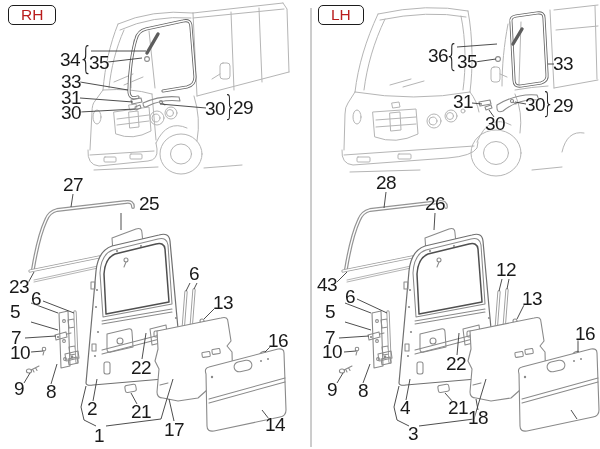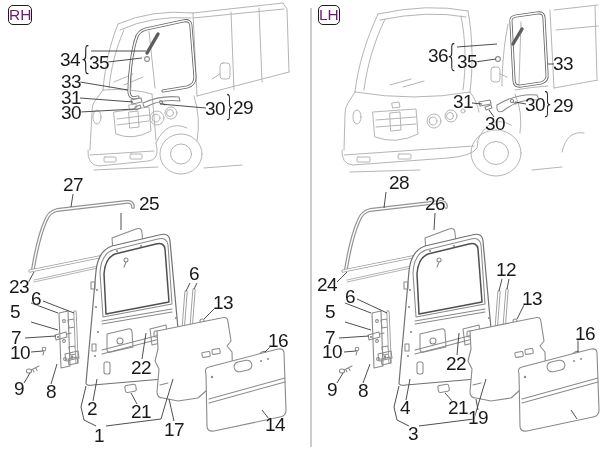--- a/index.html
+++ b/index.html
@@ -1,20 +1,20 @@
 <!DOCTYPE html>
 <html><head>
 <meta charset="utf-8">
 <style>
   html,body{margin:0;padding:0;background:#fff;}
   .stage{position:relative;width:600px;height:449px;background:#fff;overflow:hidden;
          font-family:"Liberation Sans","DejaVu Sans",sans-serif;}
   .stage svg{position:absolute;left:0;top:0;}
-  .tag{position:absolute;border:1.5px solid #1c1c1c;border-radius:5px;padding:0 0;
-       font-size:15.5px;line-height:18px;color:#701a75;background:#fff;font-weight:400;}
+  .tag{position:absolute;border:1.5px solid #1c1c1c;border-radius:5px;padding:0 12px;
+       font-size:15.5px;line-height:18px;color:#b91c1c;background:#fff;font-weight:400;}
   #tag-rh{left:8px;top:5px;}
   #tag-lh{left:318px;top:5px;}
   #callouts{position:absolute;left:0;top:0;width:600px;height:423px;pointer-events:none;}
   .callout{position:absolute;transform:translate(-50%,-50%);font-size:19px;color:#1a1a1a;
            letter-spacing:-0.5px;white-space:nowrap;
            text-shadow:0 0 2px #fff,0 0 2px #fff;}
   .brace{position:absolute;transform:translate(-50%,-54%) scaleX(.7);font-weight:200;color:#222;
          font-family:"DejaVu Sans",sans-serif;}
   
   .tl{stroke:#b5b5b5;stroke-width:1;fill:none;stroke-linecap:round;stroke-linejoin:round;}
@@ -308,35 +308,35 @@
       <span class="callout" style="left: 275px; top: 425px;">14</span>
       <span class="brace" style="left: 86px; top: 60px; font-size: 32px;">{</span>
       <span class="brace" style="left: 230px; top: 108px; font-size: 28px;">}</span>
       <span class="callout" style="left: 438px; top: 56px;">36</span>
       <span class="callout" style="left: 467px; top: 62px;">35</span>
       <span class="callout" style="left: 563px; top: 64px;">33</span>
       <span class="callout" style="left: 463px; top: 102px;">31</span>
       <span class="callout" style="left: 495px; top: 124px;">30</span>
       <span class="callout" style="left: 535px; top: 105px;">30</span>
       <span class="callout" style="left: 563px; top: 106px;">29</span>
-      <span class="callout" style="left: 399px; top: 183px;">28</span>
+      <span class="callout" style="left: 386px; top: 183px;">28</span>
       <span class="callout" style="left: 435px; top: 204px;">26</span>
-      <span class="callout" style="left: 327px; top: 285px;">24</span>
+      <span class="callout" style="left: 327px; top: 285px;">43</span>
       <span class="callout" style="left: 350px; top: 297px;">6</span>
       <span class="callout" style="left: 330px; top: 312px;">5</span>
       <span class="callout" style="left: 330px; top: 338px;">7</span>
       <span class="callout" style="left: 332px; top: 352px;">10</span>
       <span class="callout" style="left: 332px; top: 390px;">9</span>
       <span class="callout" style="left: 363px; top: 391px;">8</span>
       <span class="callout" style="left: 405px; top: 408px;">4</span>
       <span class="callout" style="left: 413px; top: 434px;">3</span>
       <span class="callout" style="left: 456px; top: 364px;">22</span>
       <span class="callout" style="left: 458px; top: 408px;">21</span>
       <span class="callout" style="left: 506px; top: 270px;">12</span>
       <span class="callout" style="left: 532px; top: 299px;">13</span>
-      <span class="callout" style="left: 478px; top: 418px;">19</span>
+      <span class="callout" style="left: 478px; top: 418px;">18</span>
       <span class="callout" style="left: 585px; top: 334px;">16</span>
       <span class="callout" style="left: 582px; top: 426px; margin-top: 32px;">15</span>
       <span class="brace" style="left: 452px; top: 57px; font-size: 30px;">{</span>
       <span class="brace" style="left: 548px; top: 105px; font-size: 28px;">}</span>
     </div>
 
 </div>
 
 </body></html>

